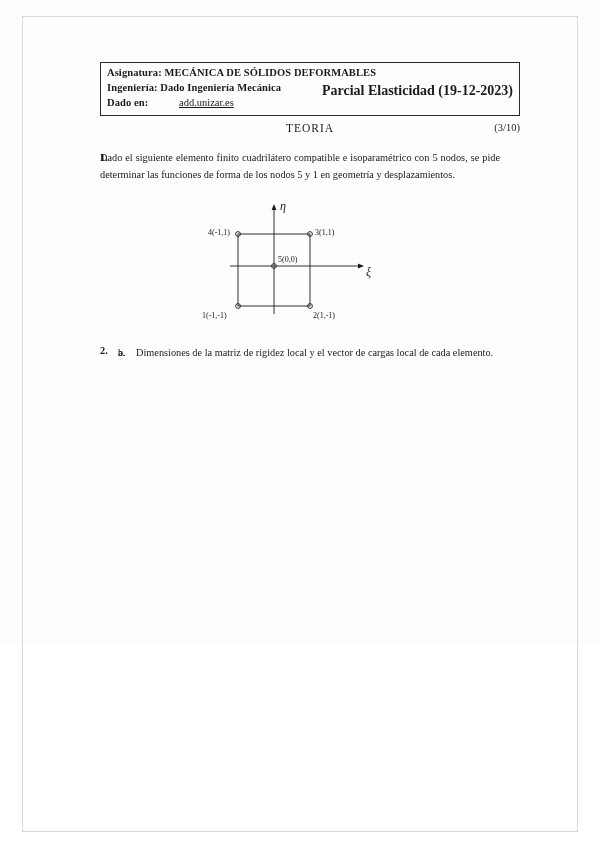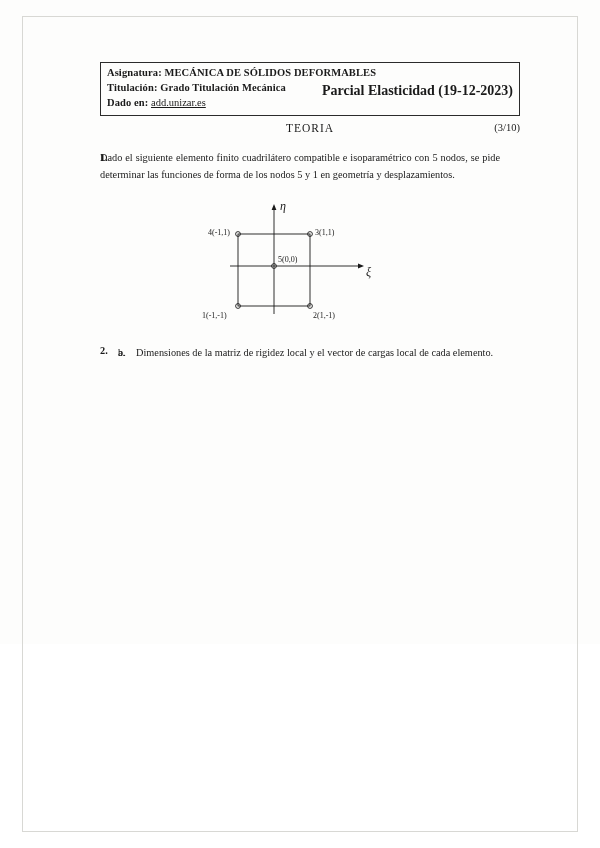--- a/index.html
+++ b/index.html
@@ -58,20 +58,21 @@
   .hdr-right {
     position: absolute;
     right: 0;
     top: 0;
     font-weight: bold;
     font-size: 14px;
   }
   .hdr-link {
     text-decoration: underline;
     font-weight: normal;
+    margin-left: 28px;
   }
   .teoria-row {
     position: absolute;
     left: 100px;
     top: 122px;
     width: 420px;
     font-size: 11.5px;
     letter-spacing: 1px;
     text-align: center;
   }
@@ -152,22 +153,22 @@
 
 <div class="page">
   <div class="page-frame"></div>
 
   <div class="header-box">
     <div class="header-row">
       <span class="hdr-label">Asignatura:</span>
       <span class="hdr-value">MECÁNICA DE SÓLIDOS DEFORMABLES</span>
     </div>
     <div class="header-row">
-      <span class="hdr-label">Titulación:</span>
-      <span class="hdr-value">Grado Titulación Mecánica</span>
+      <span class="hdr-label">Ingeniería:</span>
+      <span class="hdr-value">Dado Ingeniería Mecánica</span>
       <span class="hdr-right">Parcial Elasticidad (19-12-2023)</span>
     </div>
     <div class="header-row">
       <span class="hdr-label">Dado en:</span>
       <span class="hdr-link">add.unizar.es</span>
     </div>
   </div>
 
   <div class="teoria-row">
     <span>TEORIA</span>

